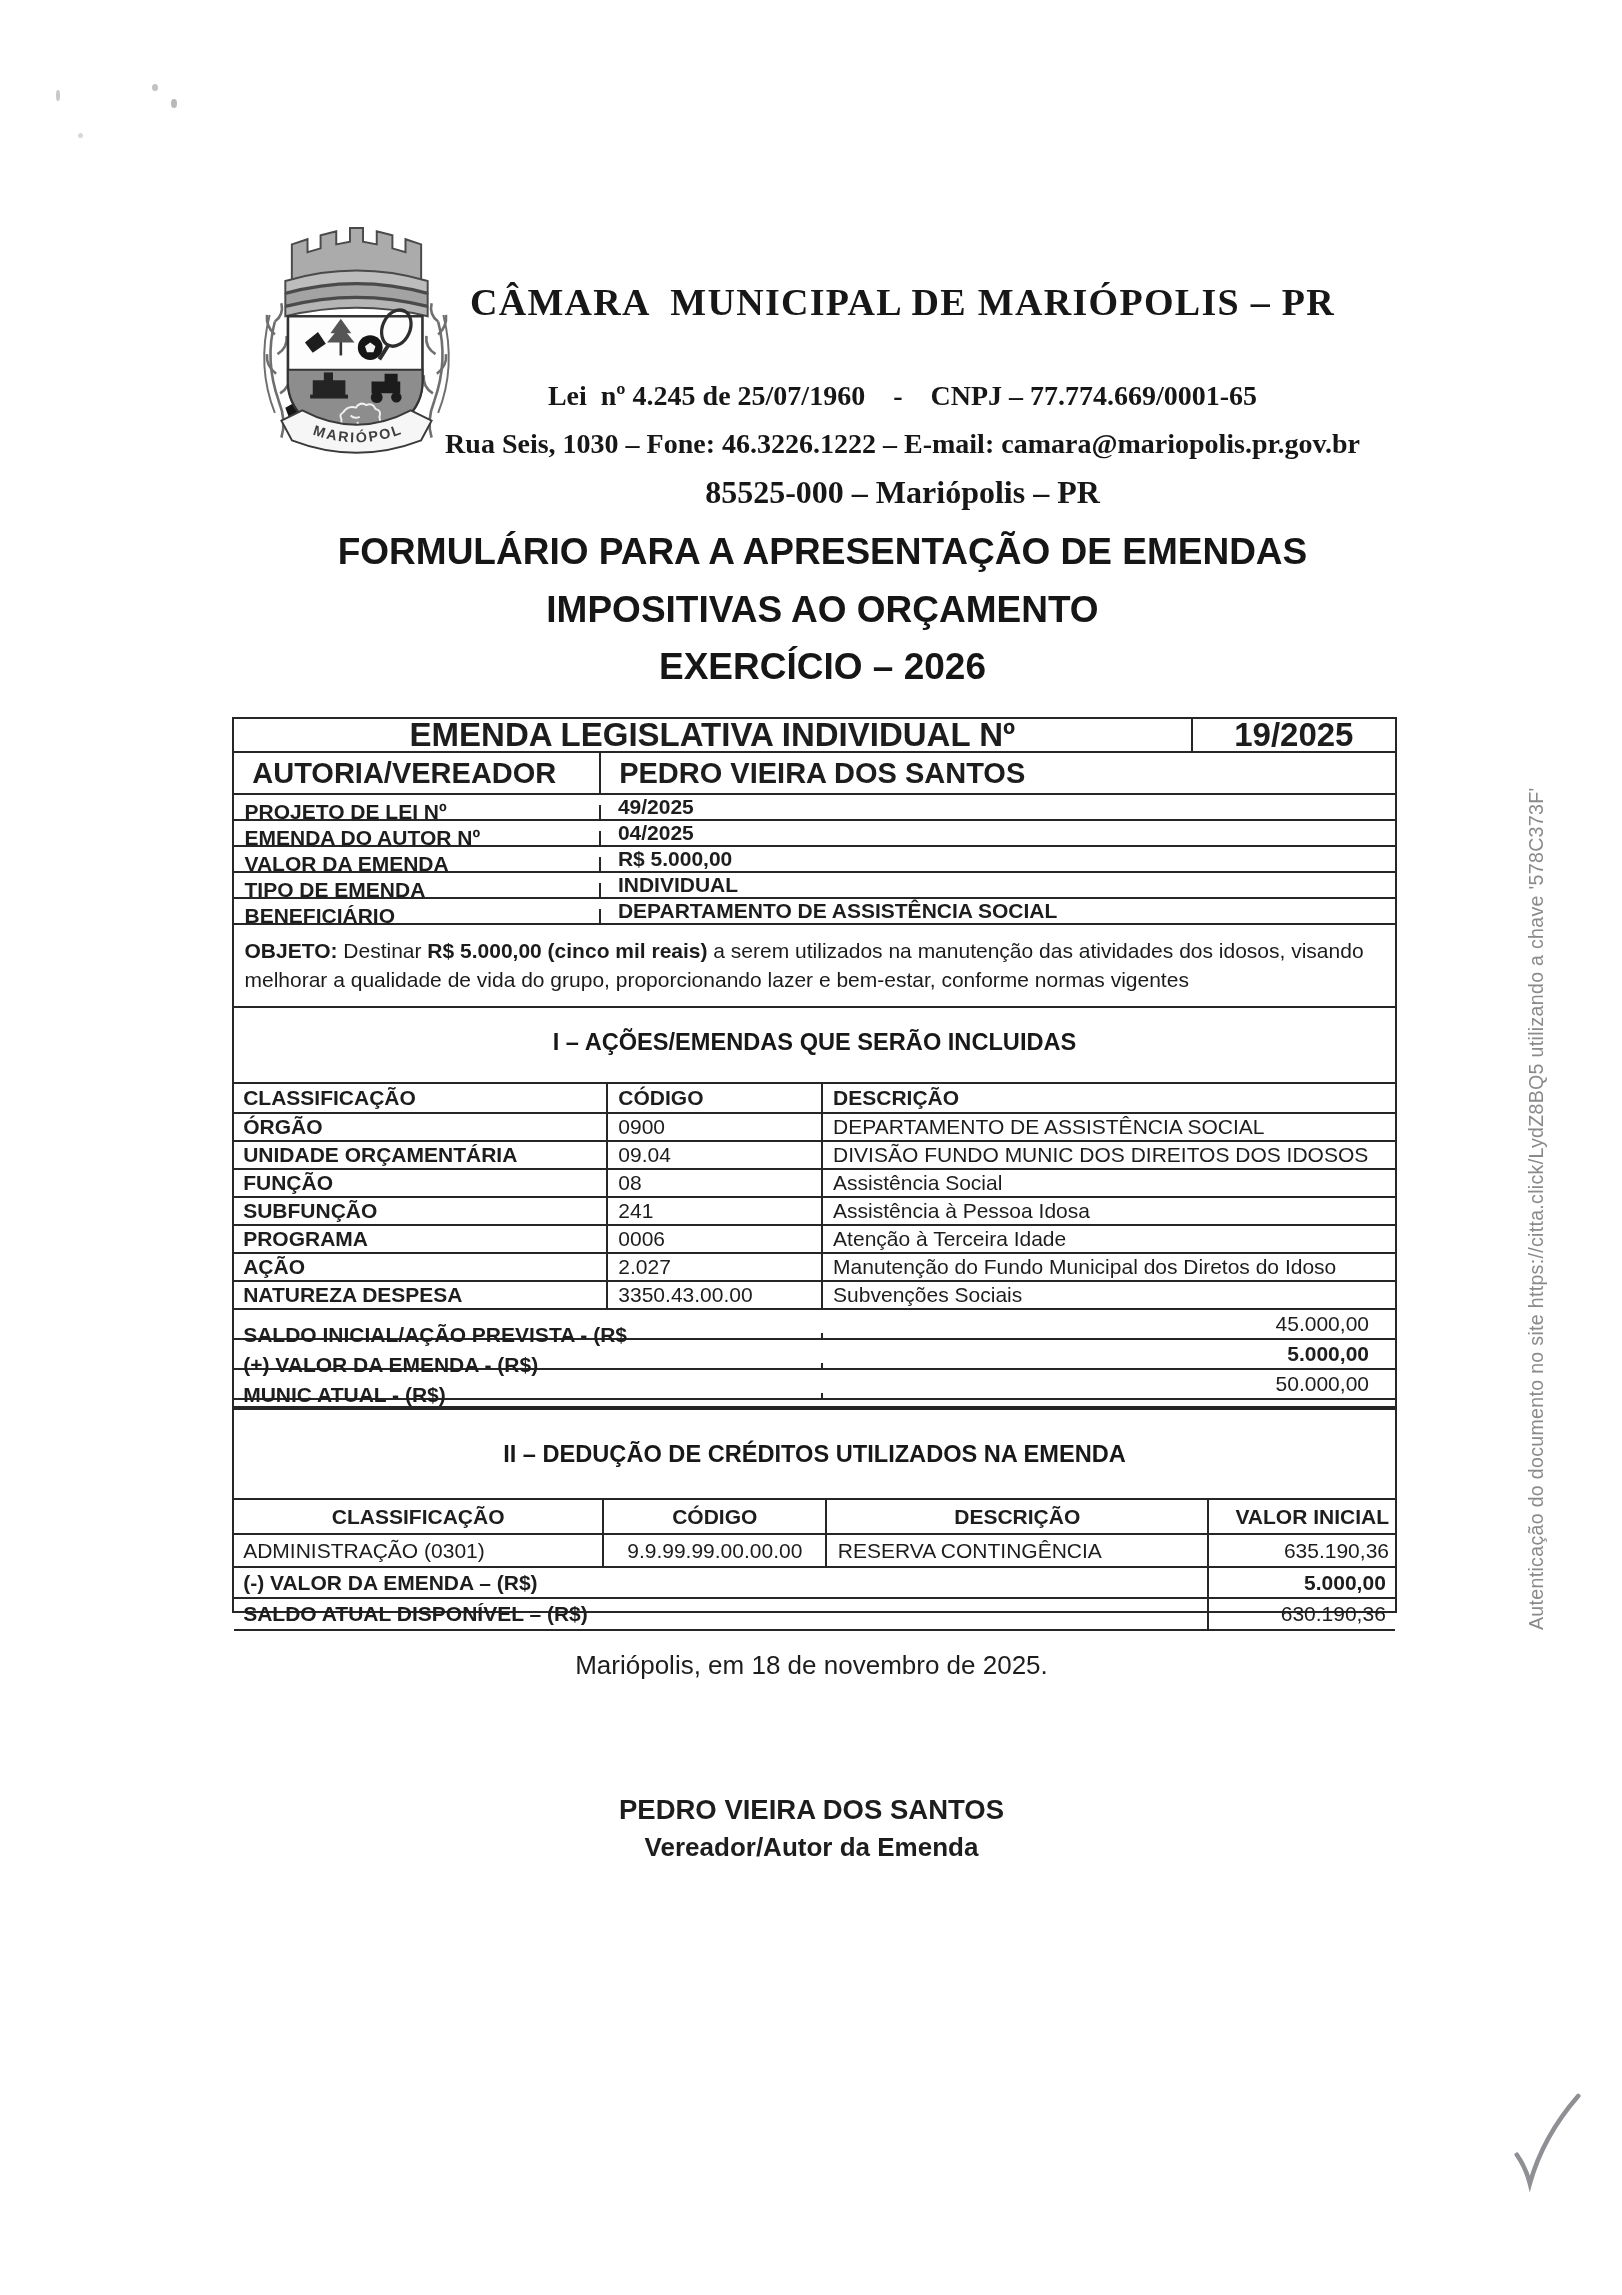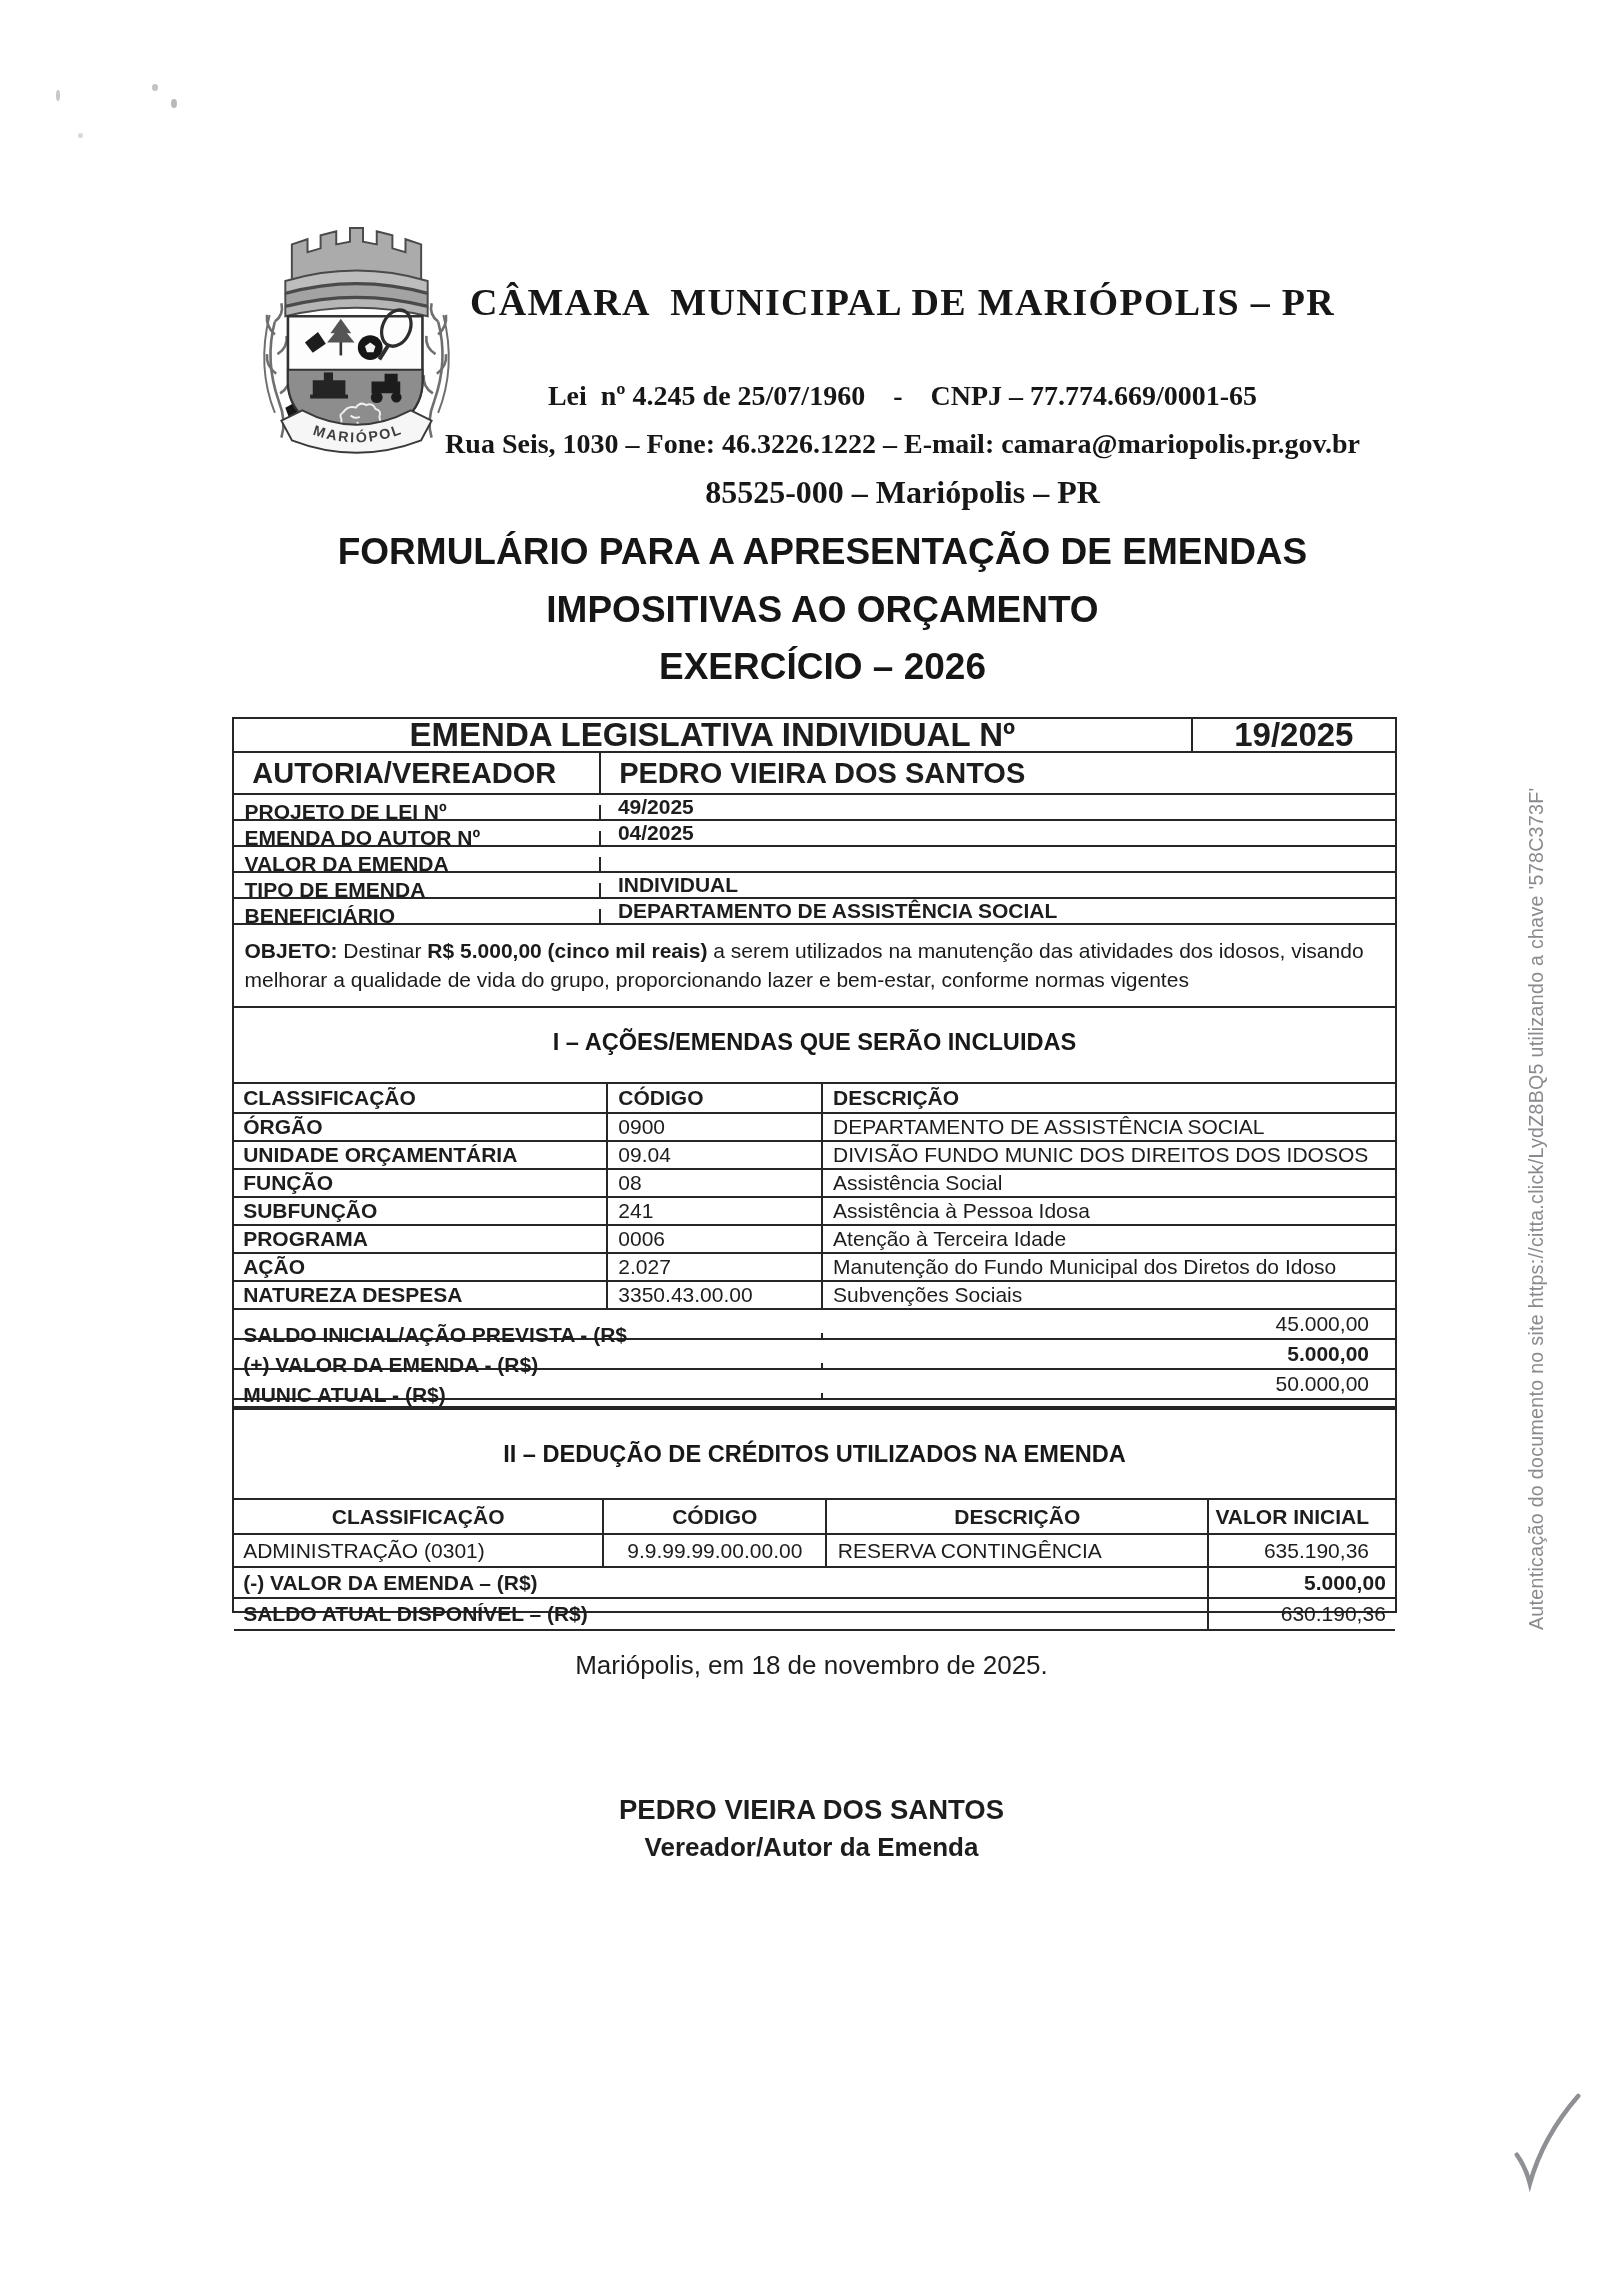--- a/index.html
+++ b/index.html
@@ -64,21 +64,21 @@
 
   
   .boxC{top:1408px;height:205px;}
   .boxC .sec-heading{margin-top:31px;}
   .dtable{margin-top:30px;border-top:2px solid #262626;}
   .drow{display:flex;border-bottom:2px solid #262626;height:31px;font-size:21px;align-items:stretch;}
   .drow.hdr{height:33px;font-weight:bold;}
   .drow .d1{width:31.9%;border-right:2px solid #262626;display:flex;align-items:center;padding-left:9.2px;box-sizing:border-box;}
   .drow .d2{width:19.2%;border-right:2px solid #262626;display:flex;align-items:center;justify-content:center;box-sizing:border-box;}
   .drow .d3{width:32.9%;border-right:2px solid #262626;display:flex;align-items:center;padding-left:10.5px;box-sizing:border-box;}
-  .drow .d4{flex:1;display:flex;align-items:center;justify-content:flex-end;padding-right:26px;box-sizing:border-box;}
+  .drow .d4{flex:1;display:flex;align-items:center;justify-content:flex-end;padding-right:6px;box-sizing:border-box;}
   .drow.hdr .d1,.drow.hdr .d3{justify-content:center;padding-left:0;}
   .dtrow{display:flex;border-bottom:2px solid #262626;height:29.4px;font-size:21px;align-items:stretch;}
   .dtrow .d-lbl{width:84.0%;border-right:2px solid #262626;display:flex;align-items:center;padding-left:9.2px;font-weight:bold;box-sizing:border-box;}
   .dtrow .d-val{flex:1;display:flex;align-items:center;justify-content:flex-end;padding-right:9.2px;box-sizing:border-box;}
   .dtrow .d-val.vb{font-weight:bold;}
 
   
   .dateline{position:absolute;left:0;top:1650px;width:1623px;text-align:center;font-size:26px;}
   .sig-name{position:absolute;left:0;top:1794px;width:1623px;text-align:center;font-size:27.5px;font-weight:bold;}
   .sig-role{position:absolute;left:0;top:1832px;width:1623px;text-align:center;font-size:26px;font-weight:bold;}
@@ -179,20 +179,21 @@
     <div class="rowA small-row">
       <div class="lbl">PROJETO DE LEI Nº</div>
       <div class="val">49/2025</div>
     </div>
     <div class="rowA small-row">
       <div class="lbl">EMENDA DO AUTOR Nº</div>
       <div class="val">04/2025</div>
     </div>
     <div class="rowA small-row">
       <div class="lbl">VALOR DA EMENDA</div>
+      <div class="val">R$ 5.000,00</div>
     </div>
     <div class="rowA small-row">
       <div class="lbl">TIPO DE EMENDA</div>
       <div class="val">INDIVIDUAL</div>
     </div>
     <div class="rowA small-row">
       <div class="lbl">BENEFICIÁRIO</div>
       <div class="val">DEPARTAMENTO DE ASSISTÊNCIA SOCIAL</div>
     </div>
     <div class="objeto">

